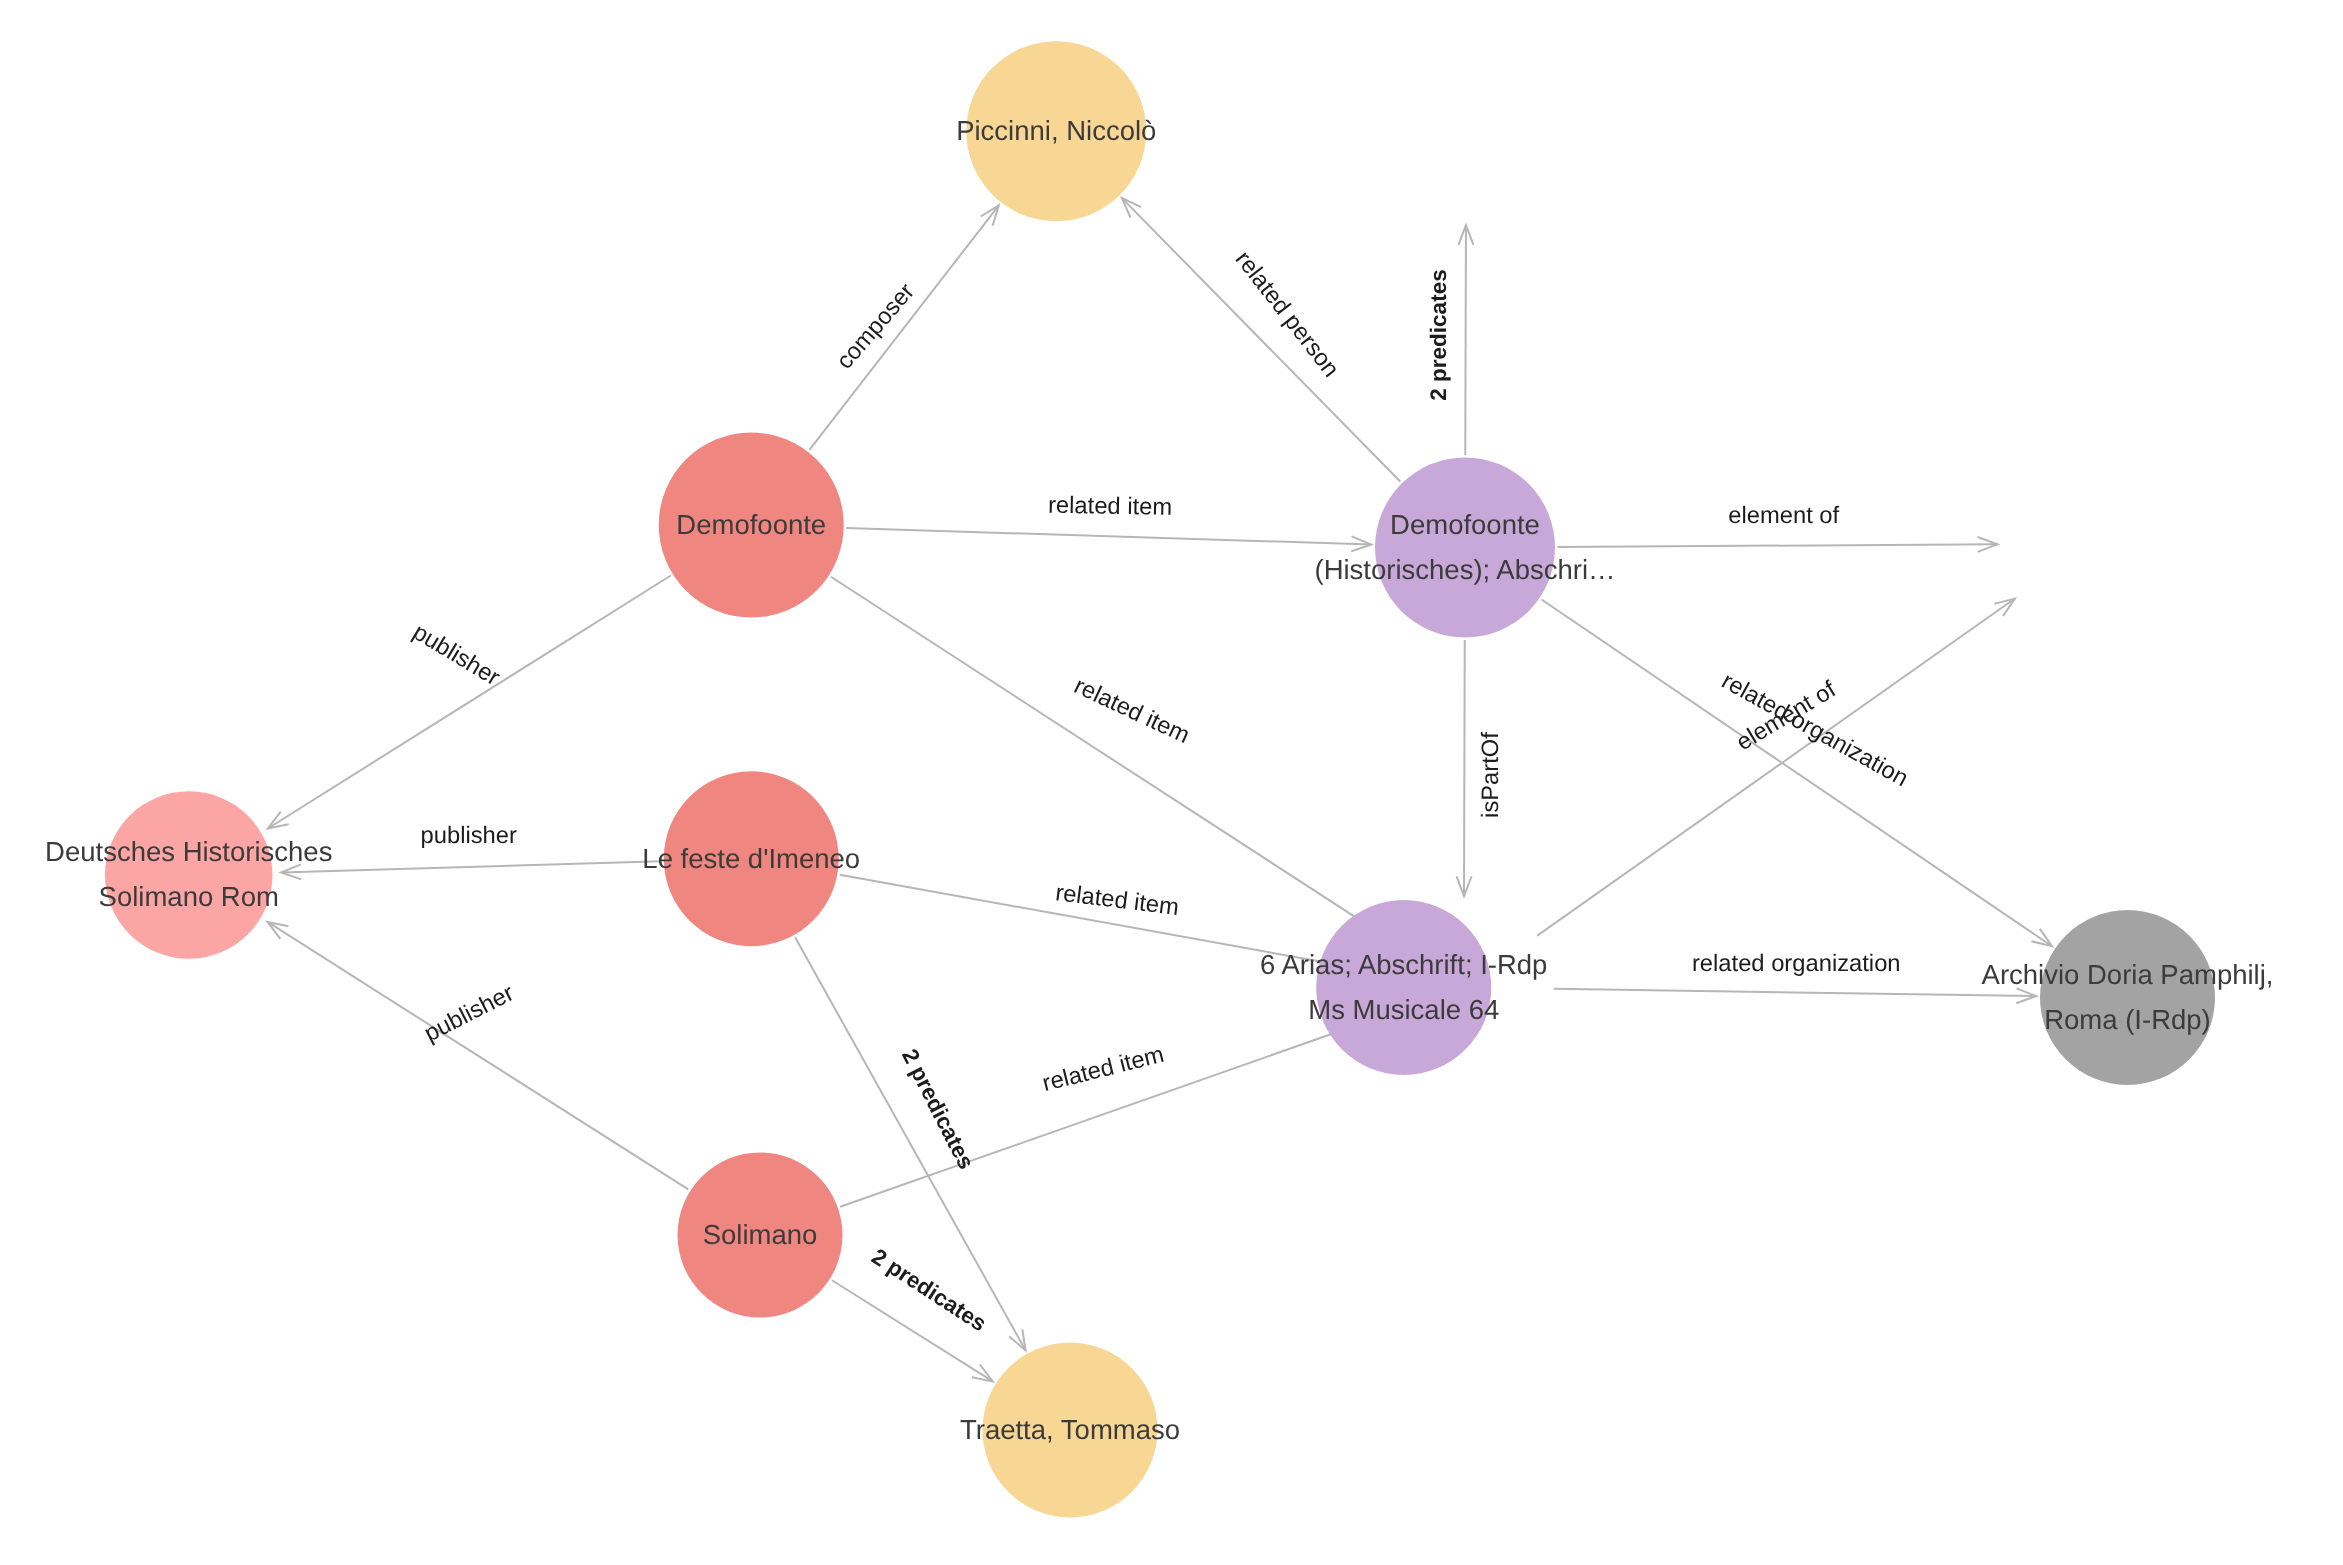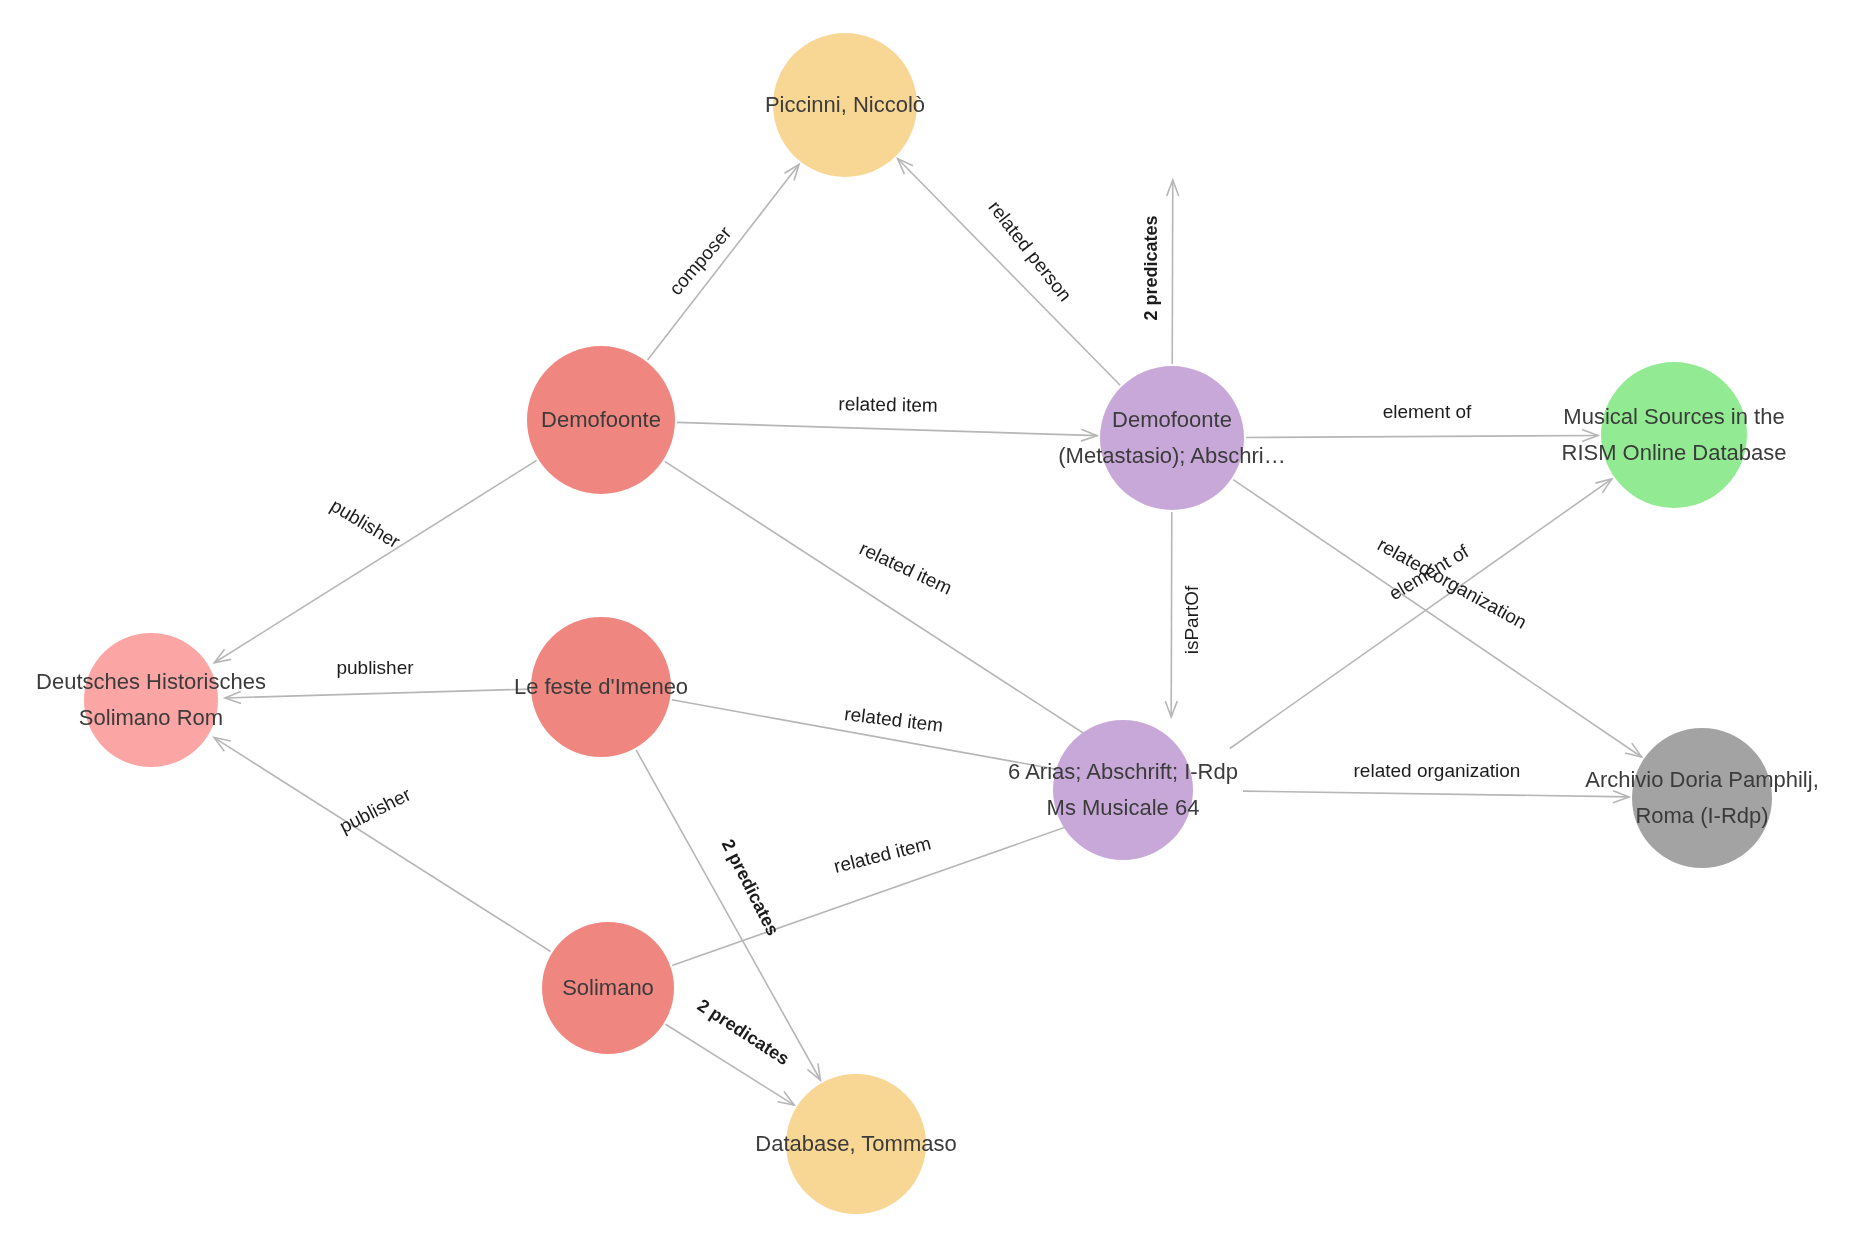--- a/index.html
+++ b/index.html
@@ -170,27 +170,21 @@
         </div>
       </div>
       <div class="node" style="left: 527px; top: 346px; width: 148px; height: 148px; background: rgb(239, 134, 128);">
         <div class="node-label">
           <div>Demofoonte</div>
         </div>
       </div>
       <div class="node" style="left: 1100px; top: 366px; width: 144px; height: 144px; background: rgb(200, 168, 216);">
         <div class="node-label">
           <div>Demofoonte</div>
-          <div>(Metastasio); Abschri…</div>
-        </div>
-      </div>
-      <div class="node" style="left: 1601px; top: 362px; width: 146px; height: 146px; background: rgb(146, 235, 146);">
-        <div class="node-label">
-          <div>Musical Sources in the</div>
-          <div>RISM Online Database</div>
+          <div>(Historisches); Abschri…</div>
         </div>
       </div>
       <div class="node" style="left: 84px; top: 633px; width: 134px; height: 134px; background: #fca5a5;">
         <div class="node-label">
           <div>Deutsches Historisches</div>
           <div>Solimano Rom</div>
         </div>
       </div>
       <div class="node" style="left: 531px; top: 617px; width: 140px; height: 140px; background: rgb(239, 134, 128);">
         <div class="node-label">
@@ -209,17 +203,17 @@
           <div>Roma (I-Rdp)</div>
         </div>
       </div>
       <div class="node" style="left: 542px; top: 922px; width: 132px; height: 132px; background: rgb(239, 134, 128);">
         <div class="node-label">
           <div>Solimano</div>
         </div>
       </div>
       <div class="node" style="left: 786px; top: 1074px; width: 140px; height: 140px; background: rgb(248, 214, 148);">
         <div class="node-label">
-          <div>Database, Tommaso</div>
+          <div>Traetta, Tommaso</div>
         </div>
       </div>
     </div>
 </div>
 
 </body></html>

